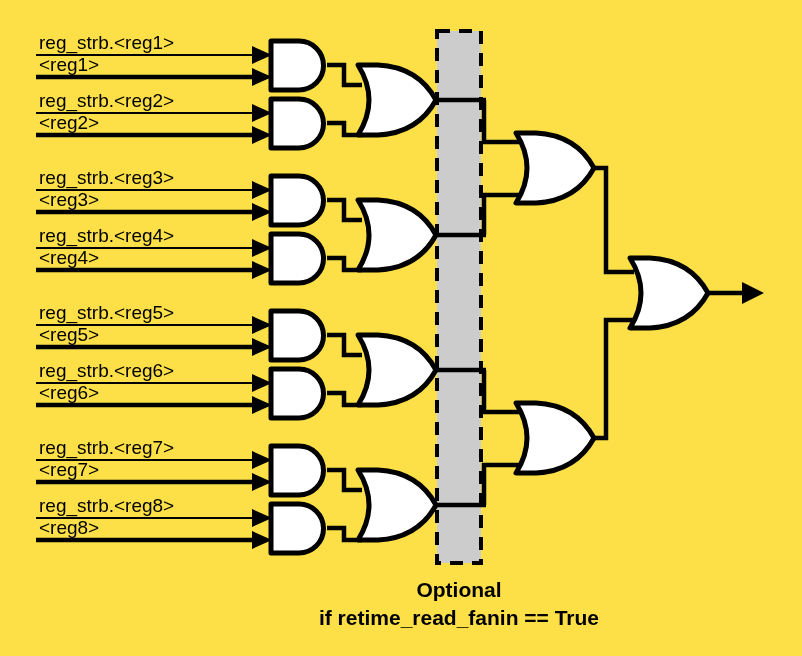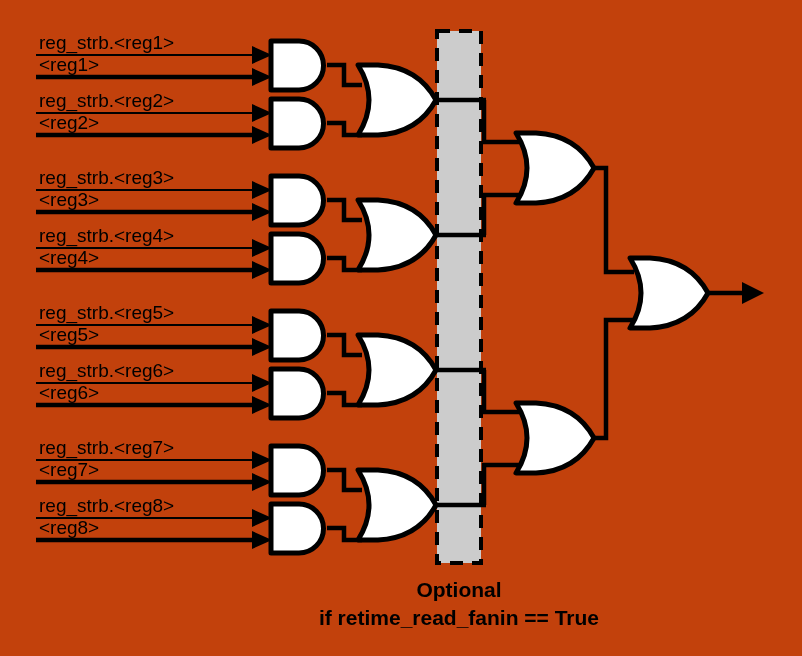--- a/index.html
+++ b/index.html
@@ -10,21 +10,21 @@
   body {
     width: 802px;
     height: 656px;
     font-family: "Liberation Sans", sans-serif;
     overflow: hidden;
   }
   #diagram-root {
     position: relative;
     width: 802px;
     height: 656px;
-    background: #c2410c;
+    background: #fde047;
   }
   svg.sheet {
     display: block;
     width: 802px;
     height: 656px;
   }
   .wire-thin {
     stroke: #000000;
     stroke-width: 2;
     fill: none;

